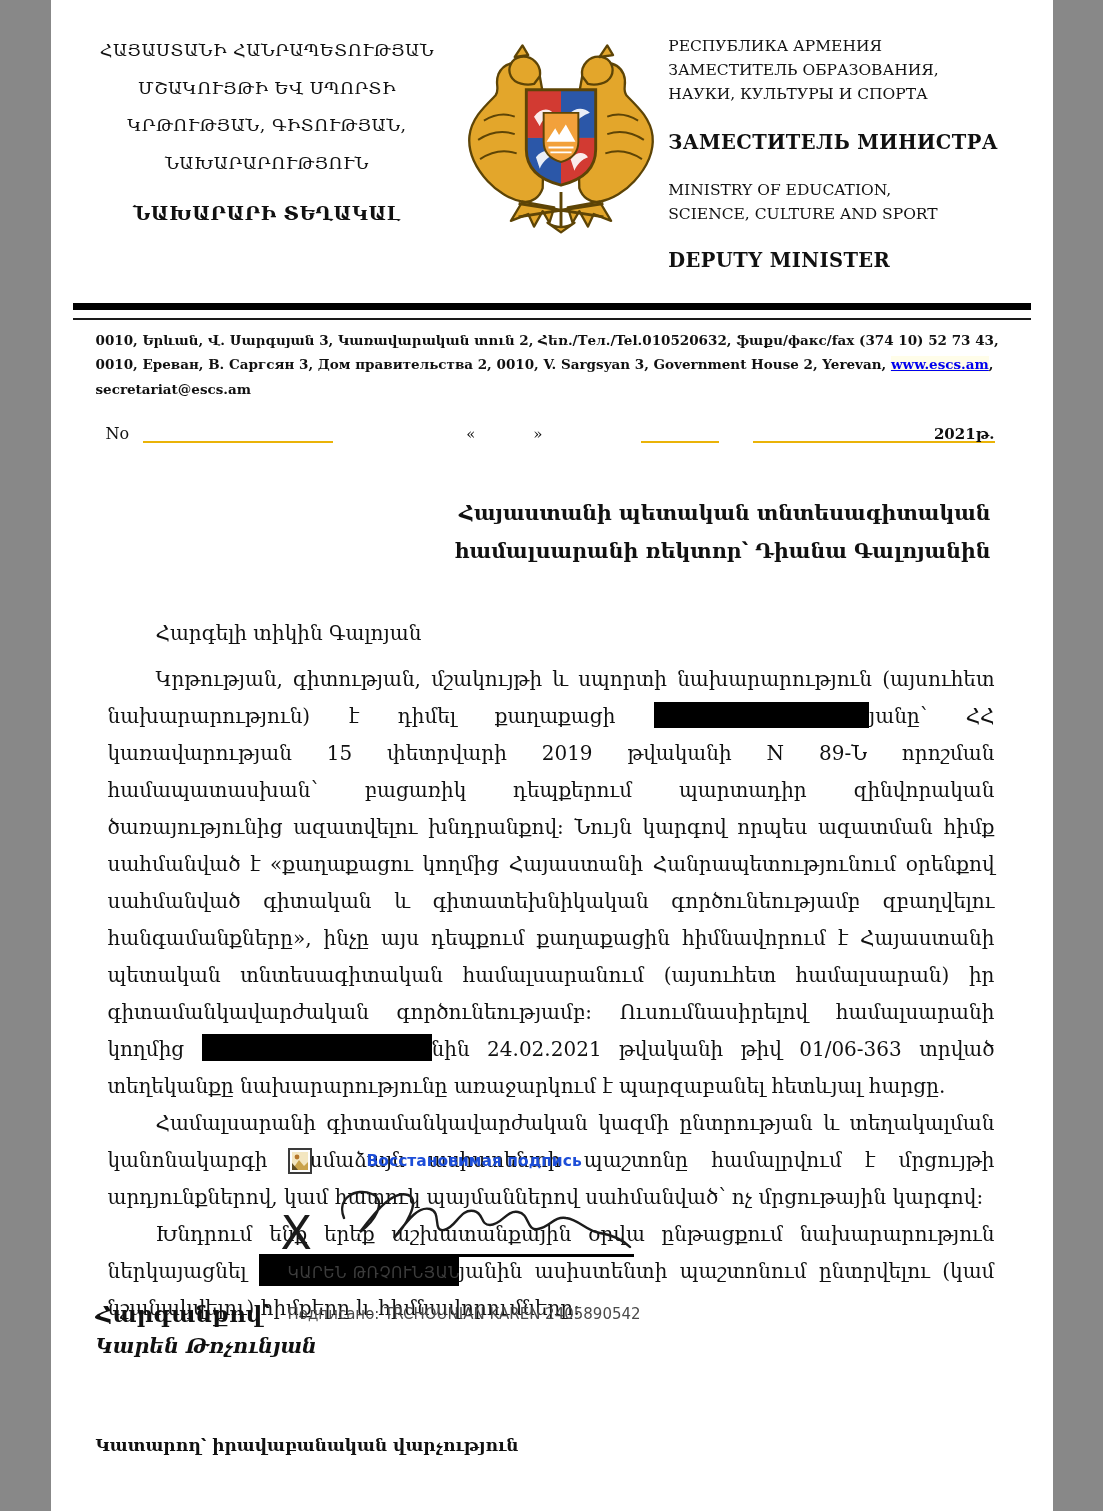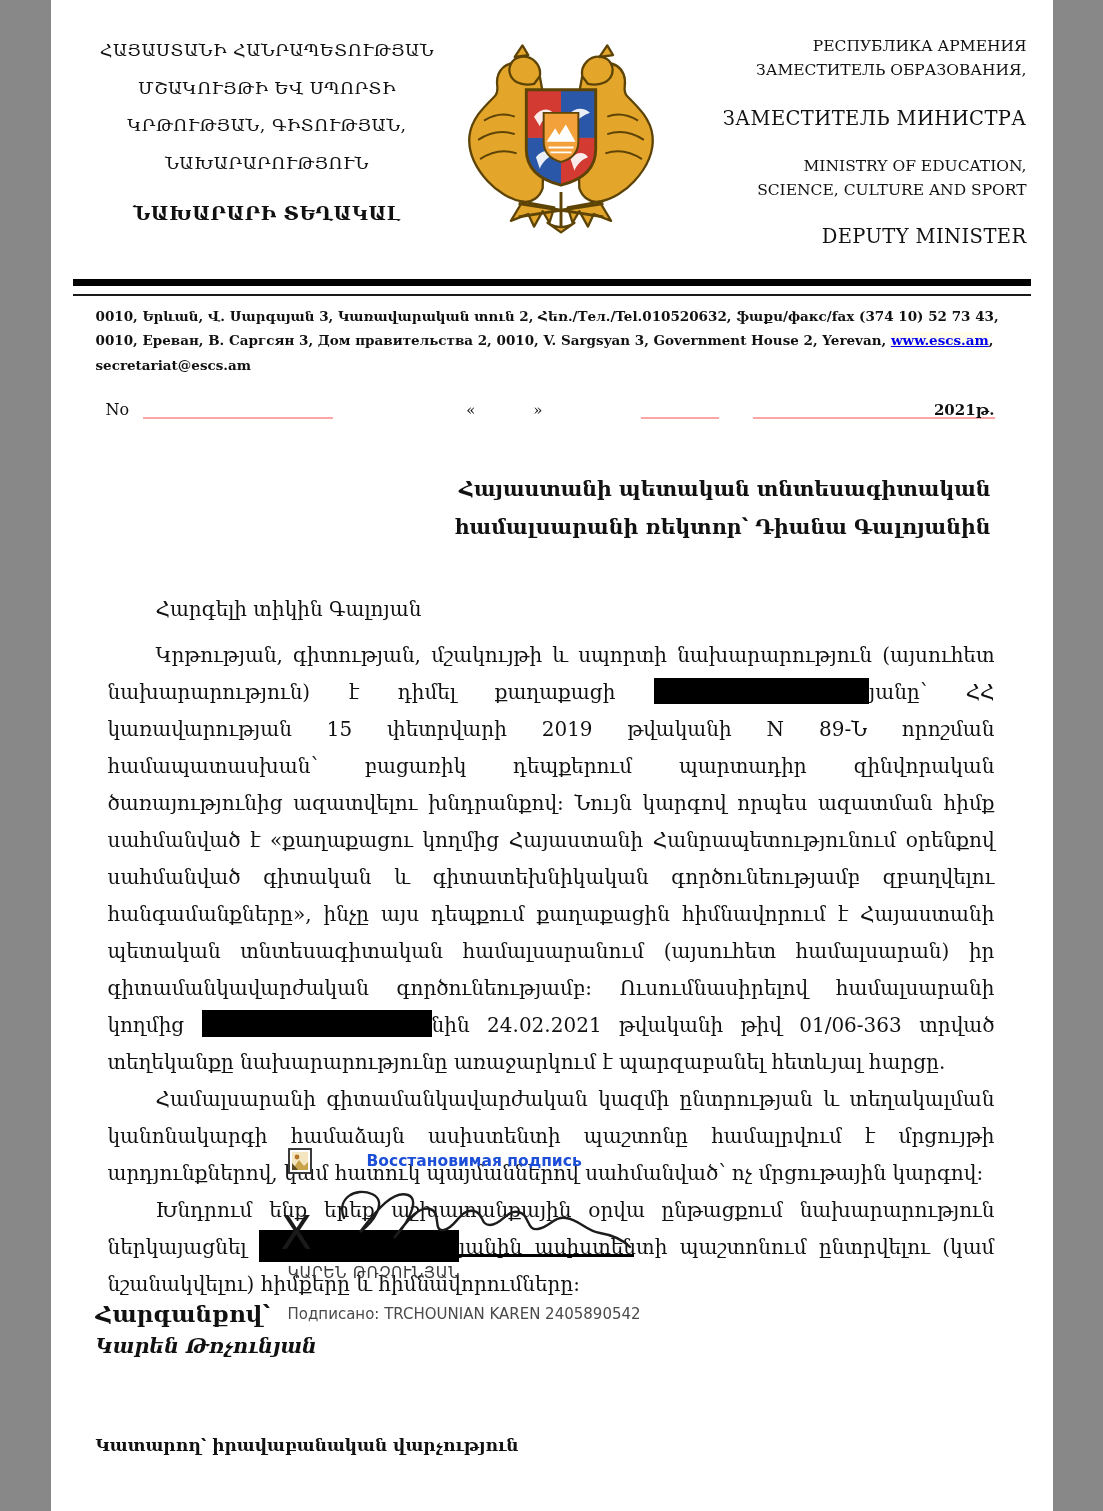--- a/index.html
+++ b/index.html
@@ -12,33 +12,33 @@
     font-family: "DejaVu Serif", serif;
     color: #111;
     overflow: hidden;
   }
   
   .header { display: flex; justify-content: space-between; padding: 26px 26px 0 30px; }
   .hdr-left { width: 408px; text-align: center; font-size: 17.5px; line-height: 2.15; letter-spacing: .5px; padding-top: 6px; }
   .hdr-left .ministry-line { font-weight: 500; }
   .hdr-left .hdr-title-am { font-weight: bold; font-size: 19px; margin-top: 10px; letter-spacing: .5px; }
   .emblem-wrap { width: 235px; display: flex; justify-content: center; padding-top: 6px; }
-  .hdr-right { width: 392px; text-align: right; font-size: 15.5px; line-height: 1.55; padding-top: 8px; }
+  .hdr-right { width: 392px; text-align: left; font-size: 15.5px; line-height: 1.55; padding-top: 8px; }
   .hdr-right .blk { margin-bottom: 18px; }
-  .hdr-right .hdr-title-ru, .hdr-right .hdr-title-en { font-weight: normal; font-size: 19.5px; letter-spacing: .4px; margin: 22px 0 20px; }
+  .hdr-right .hdr-title-ru, .hdr-right .hdr-title-en { font-weight: bold; font-size: 19.5px; letter-spacing: .4px; margin: 22px 0 20px; }
   .hdr-right .hdr-title-en { margin-top: 20px; }
   
   .rule-thick { margin: 6px 22px 0 22px; border-top: 7px solid #000; }
   .rule-thin  { margin: 8px 22px 0 22px; border-top: 2px solid #1a1a1a; }
   .contact { margin: 8px 40px 0 45px; font-size: 13.5px; font-weight: bold; line-height: 1.85; font-family: "DejaVu Serif", serif; }
   .contact a { color: #0000EE; text-decoration: underline; background: #fffde9; }
   
   .ref-line { display: flex; align-items: flex-end; margin: 22px 58px 0 55px; font-size: 16px; }
   .ref-no-label { margin-right: 14px; }
-  .u-blank { display: inline-block; border-bottom: 2px solid #fca5a5; height: 16px; }
+  .u-blank { display: inline-block; border-bottom: 2px solid #eab308; height: 16px; }
   .u-no { width: 190px; }
   .ref-spacer { flex: 1; }
   .quotes { letter-spacing: 58px; margin-right: 40px; font-size: 15px; }
   .u-day { width: 78px; margin-right: 34px; }
   .u-year { width: 242px; text-align: right; font-weight: bold; font-size: 15px; }
   
   .addressee { margin: 52px 62px 0 8px; text-align: right; font-weight: bold; font-size: 20.5px; line-height: 1.85; }
   
   .greeting { margin: 50px 0 0 105px; font-size: 20px; }
   .para { margin: 0 58px 0 57px; font-size: 20px; line-height: 1.85; text-align: justify; text-indent: 48px; }
@@ -113,20 +113,21 @@
         <path d="M92 82 H128 V112 Q128 128 110 133 Q92 128 92 112 Z" fill="#F2A13B" stroke="#5d4406" stroke-width="2"></path>
         <path d="M95 112 L104 98 L108 105 L115 94 L125 112 Z" fill="#ffffff"></path>
         <path d="M97 118 H123 M99 123 H121" stroke="#ffffff" stroke-width="2" fill="none"></path>
       </svg>
     </div>
 
     <div class="hdr-right">
       <div class="blk">
         <div>РЕСПУБЛИКА АРМЕНИЯ</div>
         <div>ЗАМЕСТИТЕЛЬ ОБРАЗОВАНИЯ,</div>
+        <div>НАУКИ, КУЛЬТУРЫ И  СПОРТА</div>
       </div>
       <div class="hdr-title-ru">ЗАМЕСТИТЕЛЬ МИНИСТРА</div>
       <div class="blk">
         <div>MINISTRY OF EDUCATION,</div>
         <div>SCIENCE, CULTURE AND SPORT</div>
       </div>
       <div class="hdr-title-en">DEPUTY MINISTER</div>
     </div>
   </div>
 

